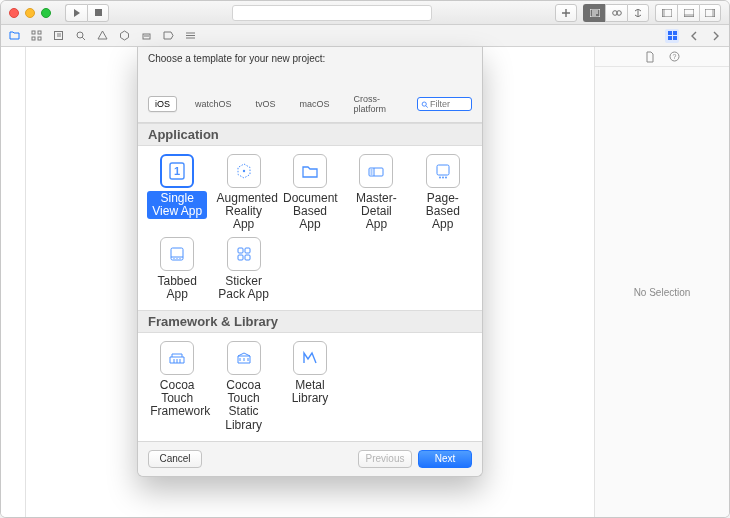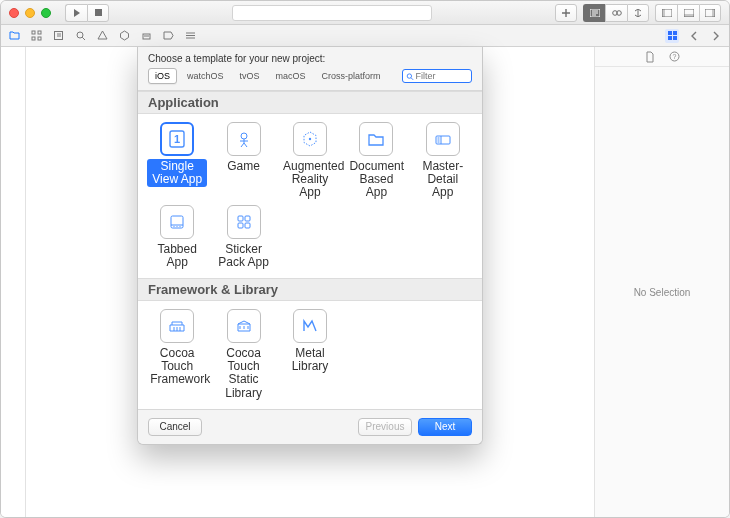--- a/index.html
+++ b/index.html
@@ -82,22 +82,23 @@
     display:flex;flex-direction:column;
     font-size:10px;
   }
   .sheet-header{
     padding:6px 10px 4px 10px;
     color:#333;
   }
   .sheet-tabs{
     display:flex;align-items:center;
     padding:0 10px 6px 10px;
-    gap:4px;
+    gap:12px;
     border-bottom:1px solid #d8d8d8;
+    margin-top:24px;
   }
   .plat-tab{
     font-size:9px;color:#555;padding:2px 6px;border-radius:3px;
   }
   .plat-tab.active{
     background:#fff;border:1px solid #b8b8b8;color:#000;
     box-shadow:0 1px 1px rgba(0,0,0,0.05);
   }
   .filter{
     margin-left:auto;
@@ -328,29 +329,20 @@
           <div class="tile selected">
             <div class="icon-box">
               <svg width="20" height="20" viewBox="0 0 20 20">
                   <rect x="3" y="2" width="14" height="16" rx="2" fill="none" stroke="#4a90ff" stroke-width="1.4"></rect>
                   <text x="10" y="14" text-anchor="middle" font-size="11" fill="#4a90ff" font-weight="600">1</text>
                 </svg>
             </div>
             <div class="tile-label">Single View App</div>
           </div>
 
-          <div class="tile">
-            <div class="icon-box">
-              <svg width="20" height="20" viewBox="0 0 20 20">
-                  <circle cx="10" cy="7" r="3" fill="none" stroke="#4a90ff"></circle>
-                  <path d="M10 10v4M7 18l3-4 3 4M6 12h8" stroke="#4a90ff" fill="none"></path>
-                </svg>
-            </div>
-            <div class="tile-label">Game</div>
-          </div>
 
           <div class="tile">
             <div class="icon-box">
               <svg width="20" height="20" viewBox="0 0 20 20">
                   <path d="M10 3l6 3.5v7L10 17l-6-3.5v-7z" fill="none" stroke="#4a90ff" stroke-dasharray="1.5 1.5"></path>
                   <circle cx="10" cy="10" r="1.2" fill="#4a90ff"></circle>
                 </svg>
             </div>
             <div class="tile-label">Augmented Reality App</div>
           </div>
@@ -370,20 +362,31 @@
                   <rect x="3" y="7" width="14" height="8" rx="1" fill="none" stroke="#4a90ff"></rect>
                   <line x1="8" y1="7" x2="8" y2="15" stroke="#4a90ff"></line>
                   <line x1="4.5" y1="9" x2="6.5" y2="9" stroke="#4a90ff"></line>
                   <line x1="4.5" y1="11" x2="6.5" y2="11" stroke="#4a90ff"></line>
                   <line x1="4.5" y1="13" x2="6.5" y2="13" stroke="#4a90ff"></line>
                 </svg>
             </div>
             <div class="tile-label">Master-Detail App</div>
           </div>
 
+          <div class="tile">
+            <div class="icon-box">
+              <svg width="20" height="20" viewBox="0 0 20 20">
+                  <rect x="4" y="4" width="12" height="10" rx="1.5" fill="none" stroke="#4a90ff"></rect>
+                  <circle cx="7" cy="16.5" r="0.9" fill="#4a90ff"></circle>
+                  <circle cx="10" cy="16.5" r="0.9" fill="#4a90ff"></circle>
+                  <circle cx="13" cy="16.5" r="0.9" fill="#4a90ff"></circle>
+                </svg>
+            </div>
+            <div class="tile-label">Page-Based App</div>
+          </div>
 
           <div class="tile">
             <div class="icon-box">
               <svg width="20" height="20" viewBox="0 0 20 20">
                   <rect x="4" y="4" width="12" height="12" rx="1.5" fill="none" stroke="#4a90ff"></rect>
                   <line x1="4" y1="13" x2="16" y2="13" stroke="#4a90ff"></line>
                   <circle cx="7" cy="14.5" r="0.6" fill="#4a90ff"></circle>
                   <circle cx="10" cy="14.5" r="0.6" fill="#4a90ff"></circle>
                   <circle cx="13" cy="14.5" r="0.6" fill="#4a90ff"></circle>
                 </svg>

